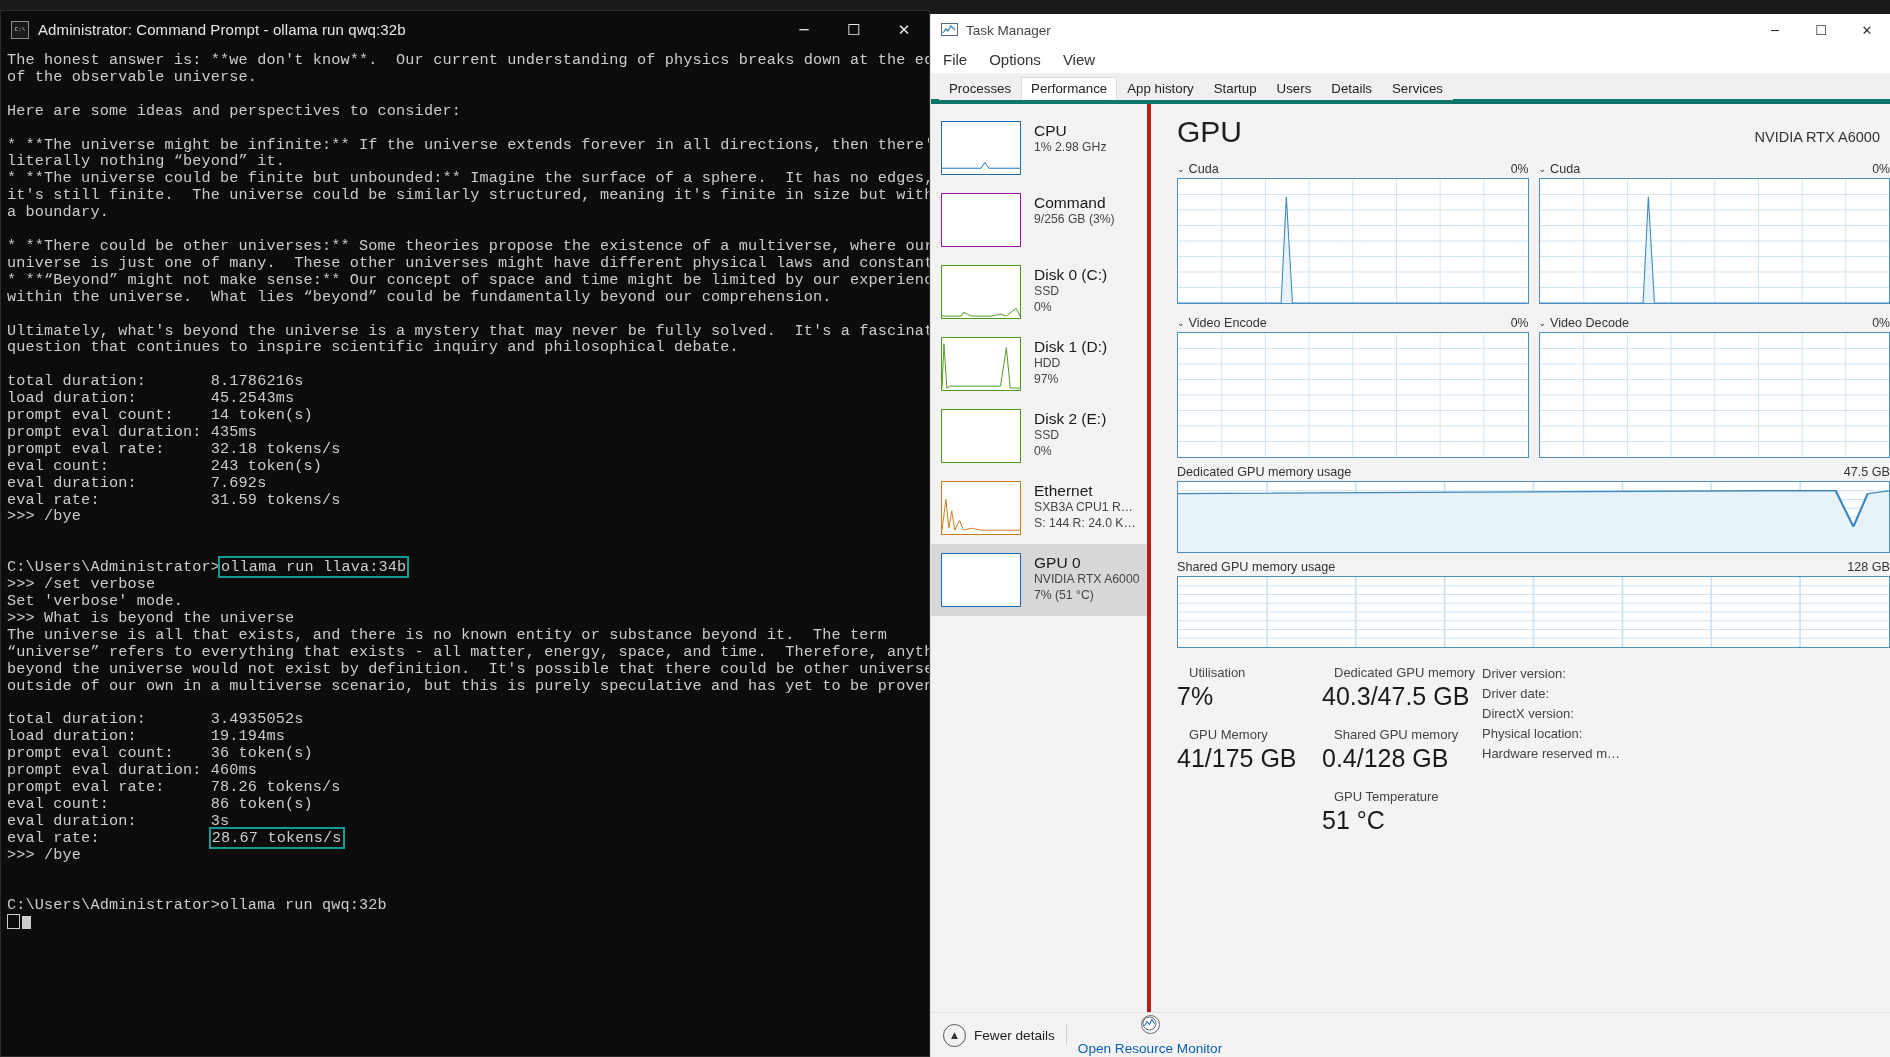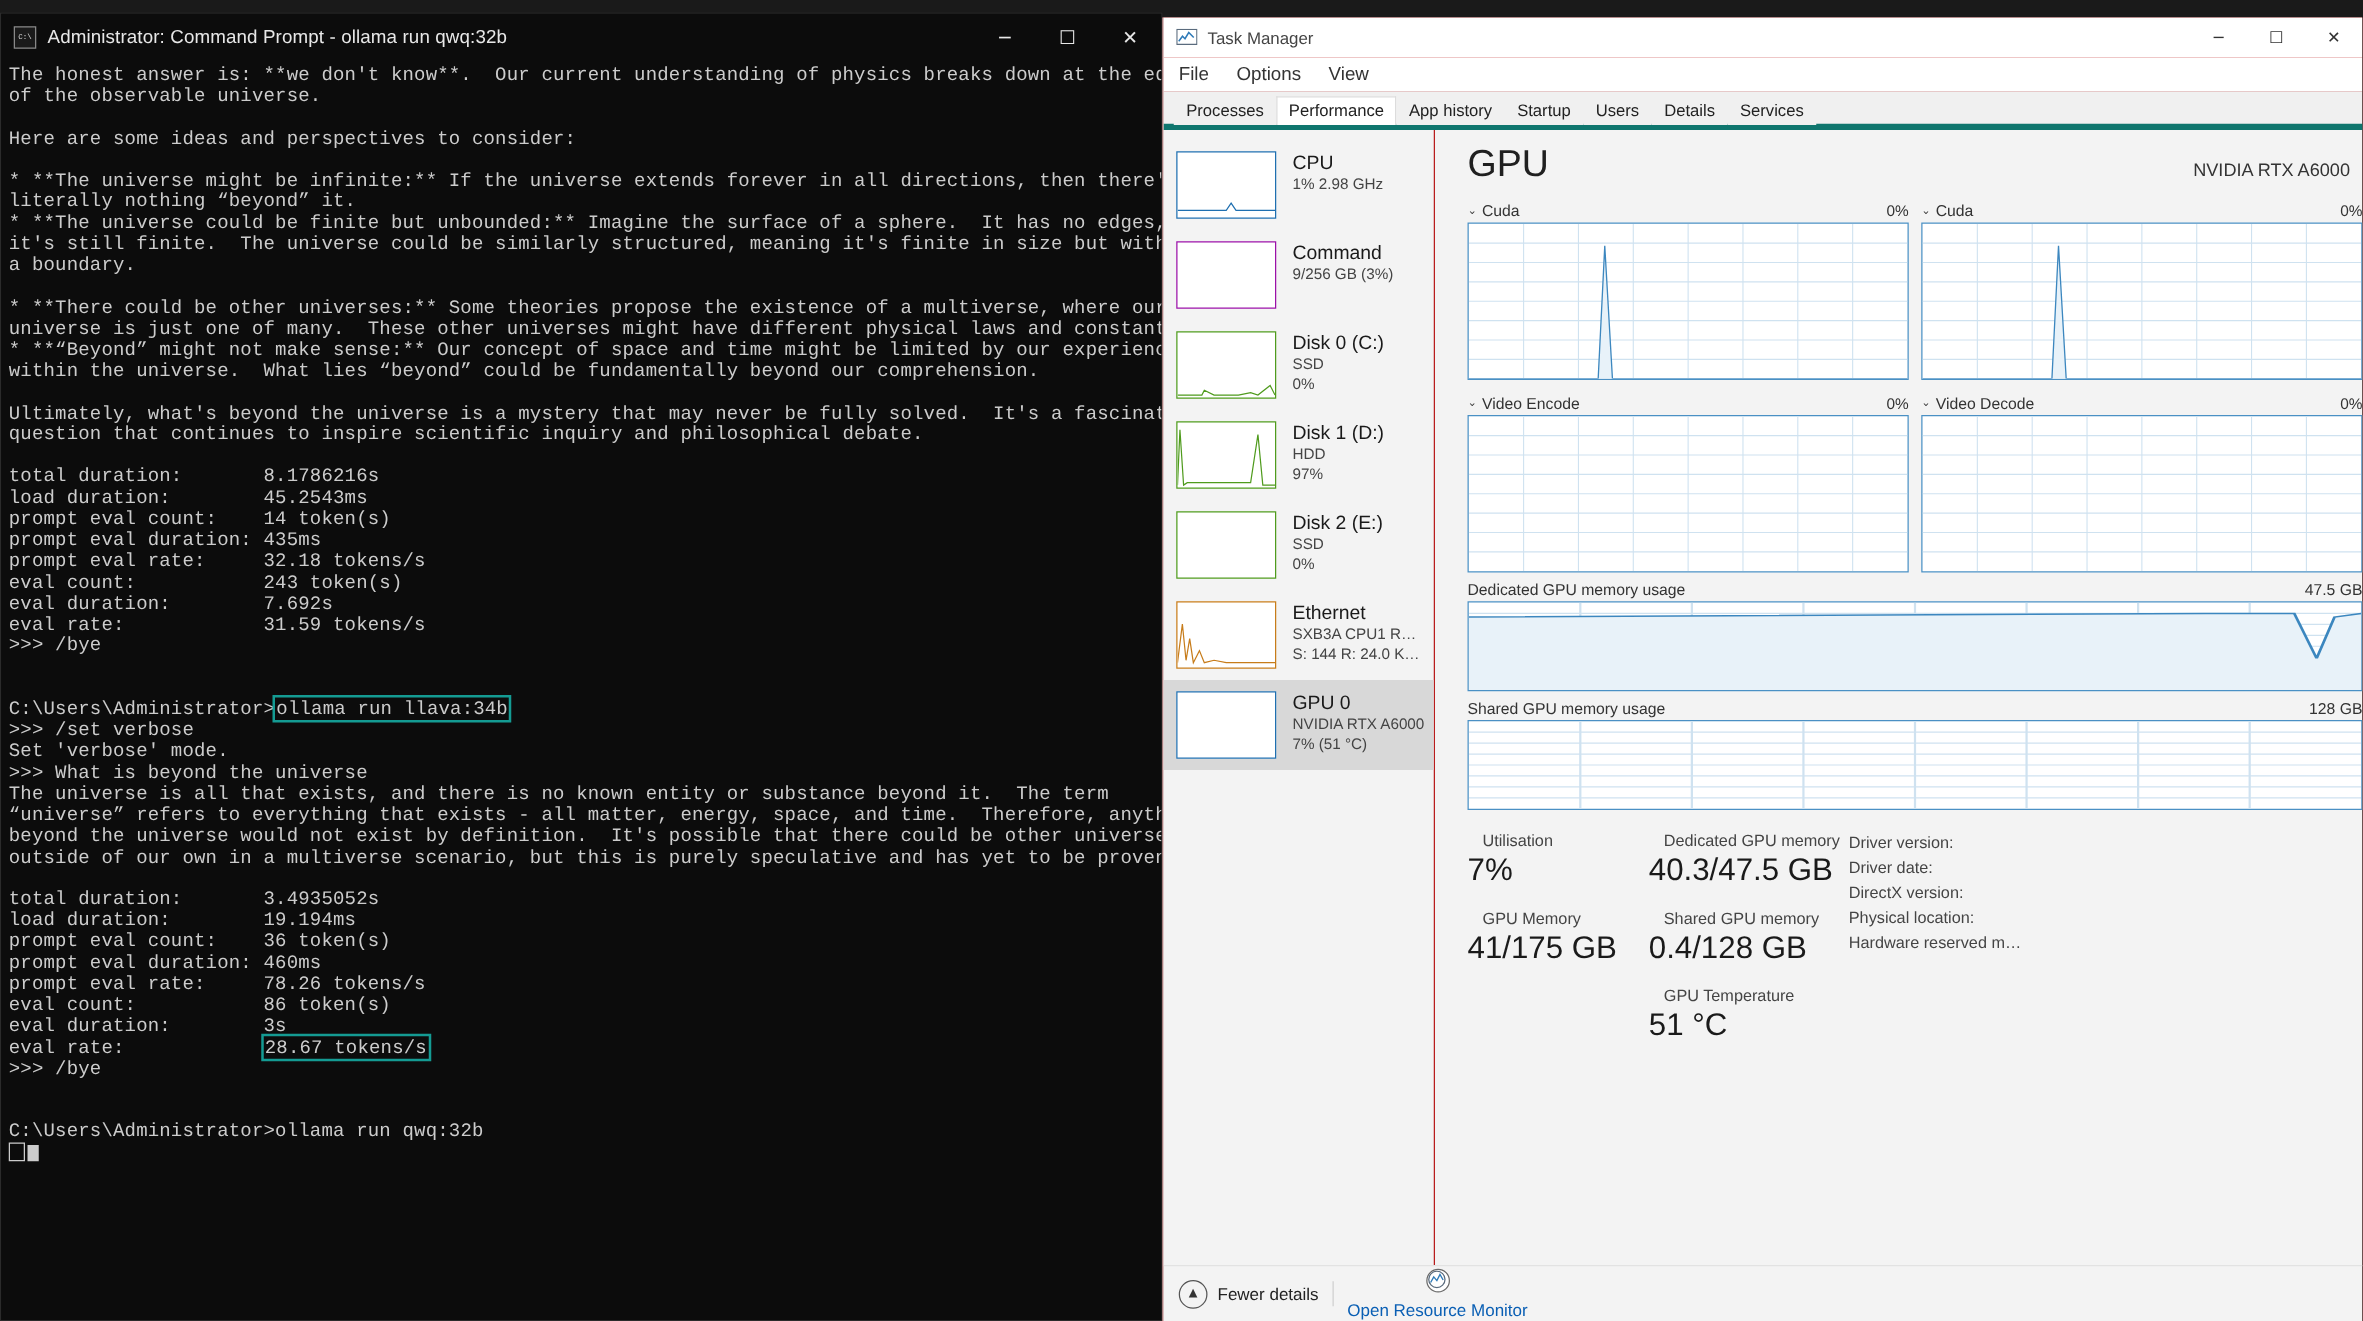--- a/index.html
+++ b/index.html
@@ -46,21 +46,21 @@
     outline:2px solid #149b93;
     padding:0 1px;
     position:relative;
   }
   .cursorblk{display:inline-block;width:11px;height:13px;border:1.5px solid #cccccc;vertical-align:-2px;}
   .cursorfill{display:inline-block;width:9px;height:13px;background:#cccccc;vertical-align:-2px;margin-left:2px;}
 
   
   .tm{
     position:absolute;left:930px;top:14px;width:960px;height:1043px;
-    background:#b91c1c;box-sizing:border-box;border-left:1px solid #dcdcdc;
+    background:#0369a1;box-sizing:border-box;border-left:1px solid #dcdcdc;
     display:flex;flex-direction:column;
   }
   .tm-titlebar{
     height:32px;min-height:32px;background:#ffffff;display:flex;align-items:center;
     padding-left:10px;
   }
   .tm-ticon{
     width:17px;height:15px;margin-right:8px;position:relative;
   }
   .tm-title{flex:1;font-size:13.5px;color:#444;}
@@ -77,21 +77,21 @@
   .tm-tab{
     padding:3px 9px 4px 9px;font-size:13.3px;color:#222;background:#f0f0f0;
     border:1px solid transparent;border-bottom:none;position:relative;top:1px;
   }
   .tm-tab.active{background:#ffffff;border-color:#dcdcdc;}
   .tm-main{flex:1;display:flex;min-height:0;background:#f3f3f3;}
 
   
   .tm-side{
     width:216px;min-width:216px;background:#f3f3f3;overflow:hidden;
-    border-right:1px solid #b91c1c;padding-top:8px;
+    border-right:4px solid #b91c1c;padding-top:8px;
   }
   .side-item{
     display:flex;align-items:flex-start;padding:9px 6px 9px 10px;height:54px;box-sizing:content-box;
   }
   .side-item.sel{background:#d8d8d8;}
   .side-graph{
     width:80px;height:54px;min-width:80px;background:#ffffff;box-sizing:border-box;
     margin-right:13px;position:relative;overflow:hidden;
   }
   .side-txt{flex:1;min-width:0;}

